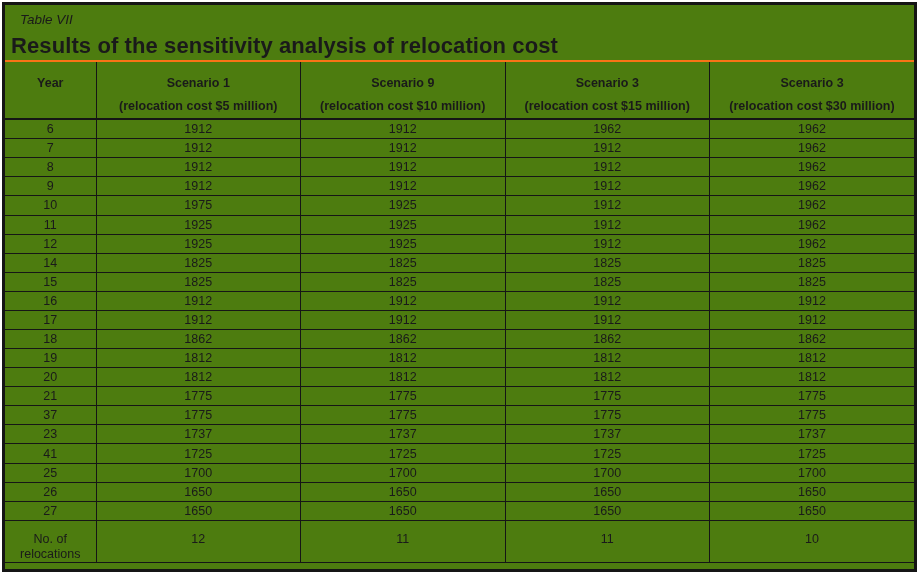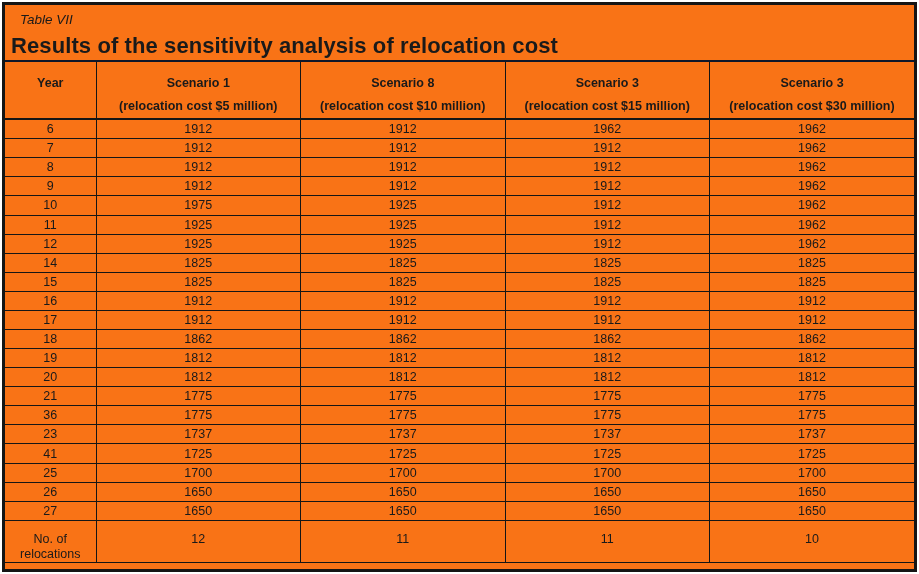--- a/index.html
+++ b/index.html
@@ -9,21 +9,21 @@
     font-family: "Liberation Sans", "DejaVu Sans", sans-serif;
     color: #1a1a1a;
     position: relative;
     overflow: hidden;
   }
   .frame {
     position: absolute;
     left: 2px; top: 2px;
     width: 909px; height: 564px;
     border: 3px solid #151515;
-    background: #f97316;
+    background: #4d7c0f;
   }
   .caption {
     height: 55px;
     box-sizing: border-box;
     padding: 7px 0 0 6px;
   }
   .caption-label {
     font-style: italic;
     font-size: 13.5px;
     line-height: 15px;
@@ -34,21 +34,21 @@
     font-size: 22px;
     line-height: 19px;
     margin-top: 9px;
     letter-spacing: 0.1px;
   }
   table {
     width: 909px;
     height: 503px;
     border-collapse: collapse;
     table-layout: fixed;
-    border-top: 2px solid #0f172a;
+    border-top: 2px solid #f97316;
     border-bottom: 1px solid #151515;
   }
   col.year-col { width: 91px; }
   th, td {
     padding: 0;
     text-align: center;
     font-size: 12.5px;
     color: #1a1a1a;
   }
   th + th, td + td { border-left: 1px solid #151515; }
@@ -93,21 +93,21 @@
     <thead>
       <tr>
         <th>
           <span class="th-line">Year</span>
         </th>
         <th>
           <span class="th-line">Scenario 1</span>
           <span class="th-line">(relocation cost $5 million)</span>
         </th>
         <th>
-          <span class="th-line">Scenario 8</span>
+          <span class="th-line">Scenario 9</span>
           <span class="th-line">(relocation cost $10 million)</span>
         </th>
         <th>
           <span class="th-line">Scenario 3</span>
           <span class="th-line">(relocation cost $15 million)</span>
         </th>
         <th>
           <span class="th-line">Scenario 3</span>
           <span class="th-line">(relocation cost $30 million)</span>
         </th>
@@ -214,21 +214,21 @@
           <td>1812</td>
         </tr>
         <tr class="body-row">
           <td>21</td>
           <td>1775</td>
           <td>1775</td>
           <td>1775</td>
           <td>1775</td>
         </tr>
         <tr class="body-row">
-          <td>36</td>
+          <td>37</td>
           <td>1775</td>
           <td>1775</td>
           <td>1775</td>
           <td>1775</td>
         </tr>
         <tr class="body-row">
           <td>23</td>
           <td>1737</td>
           <td>1737</td>
           <td>1737</td>

